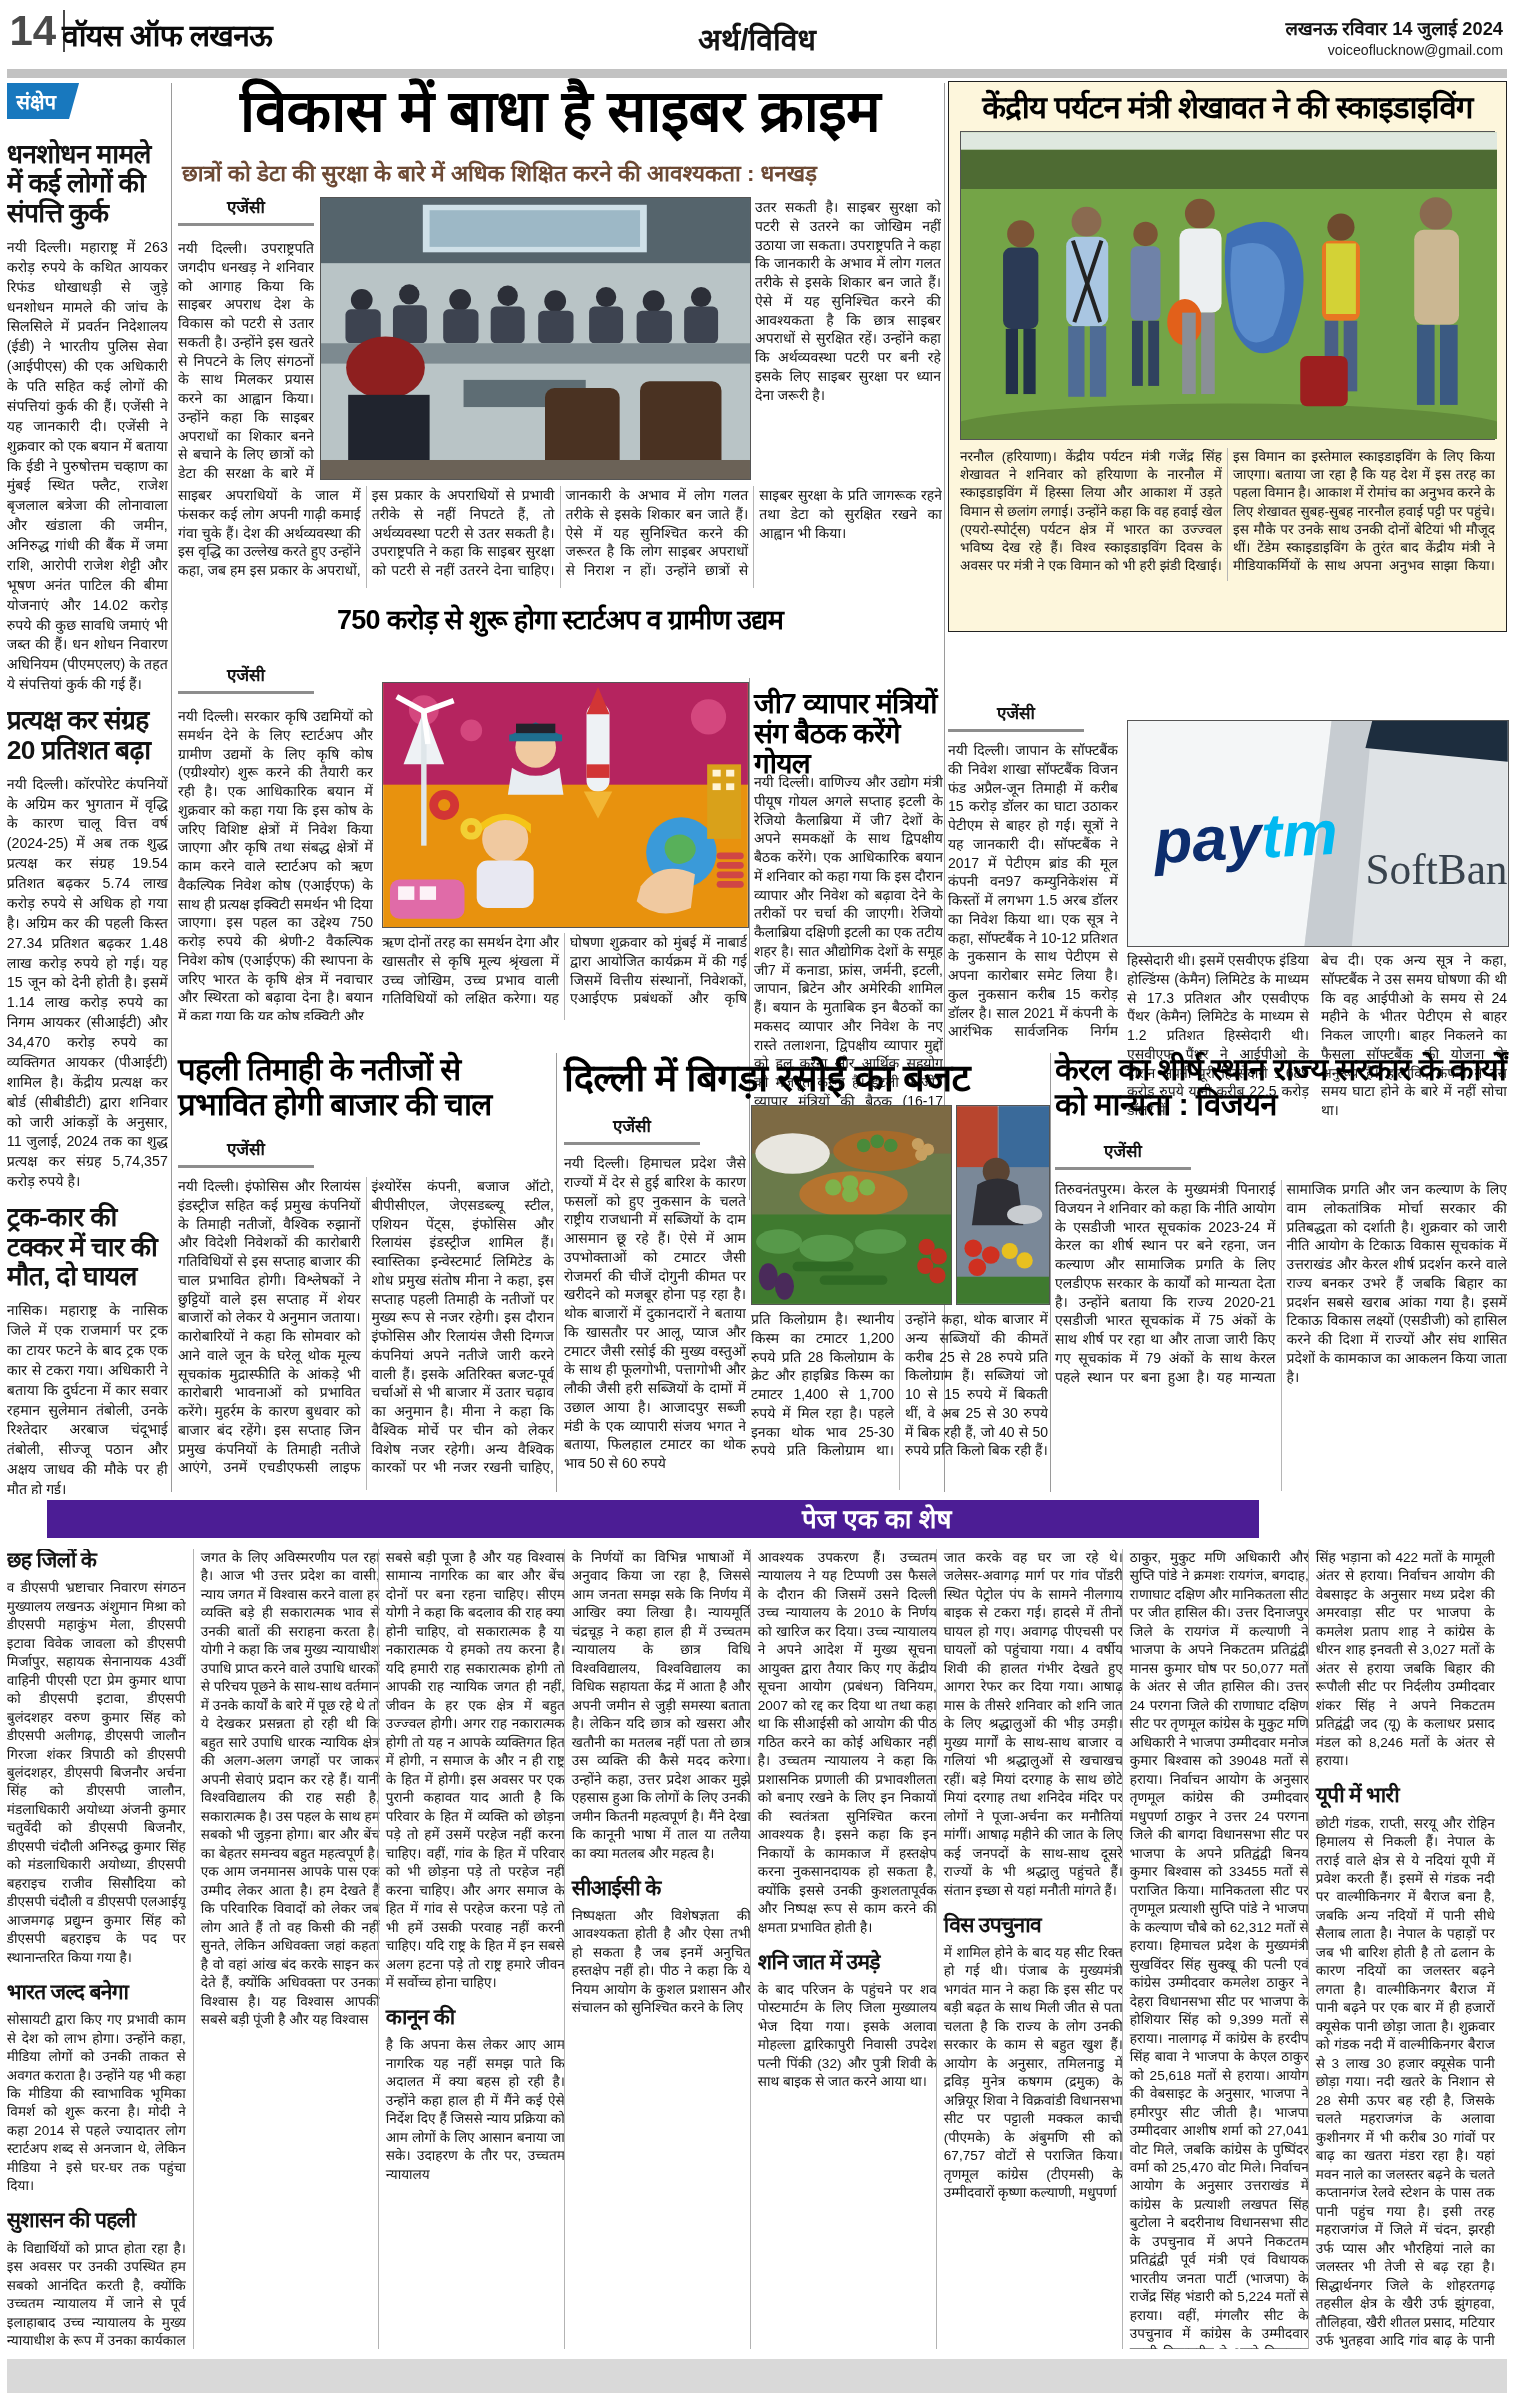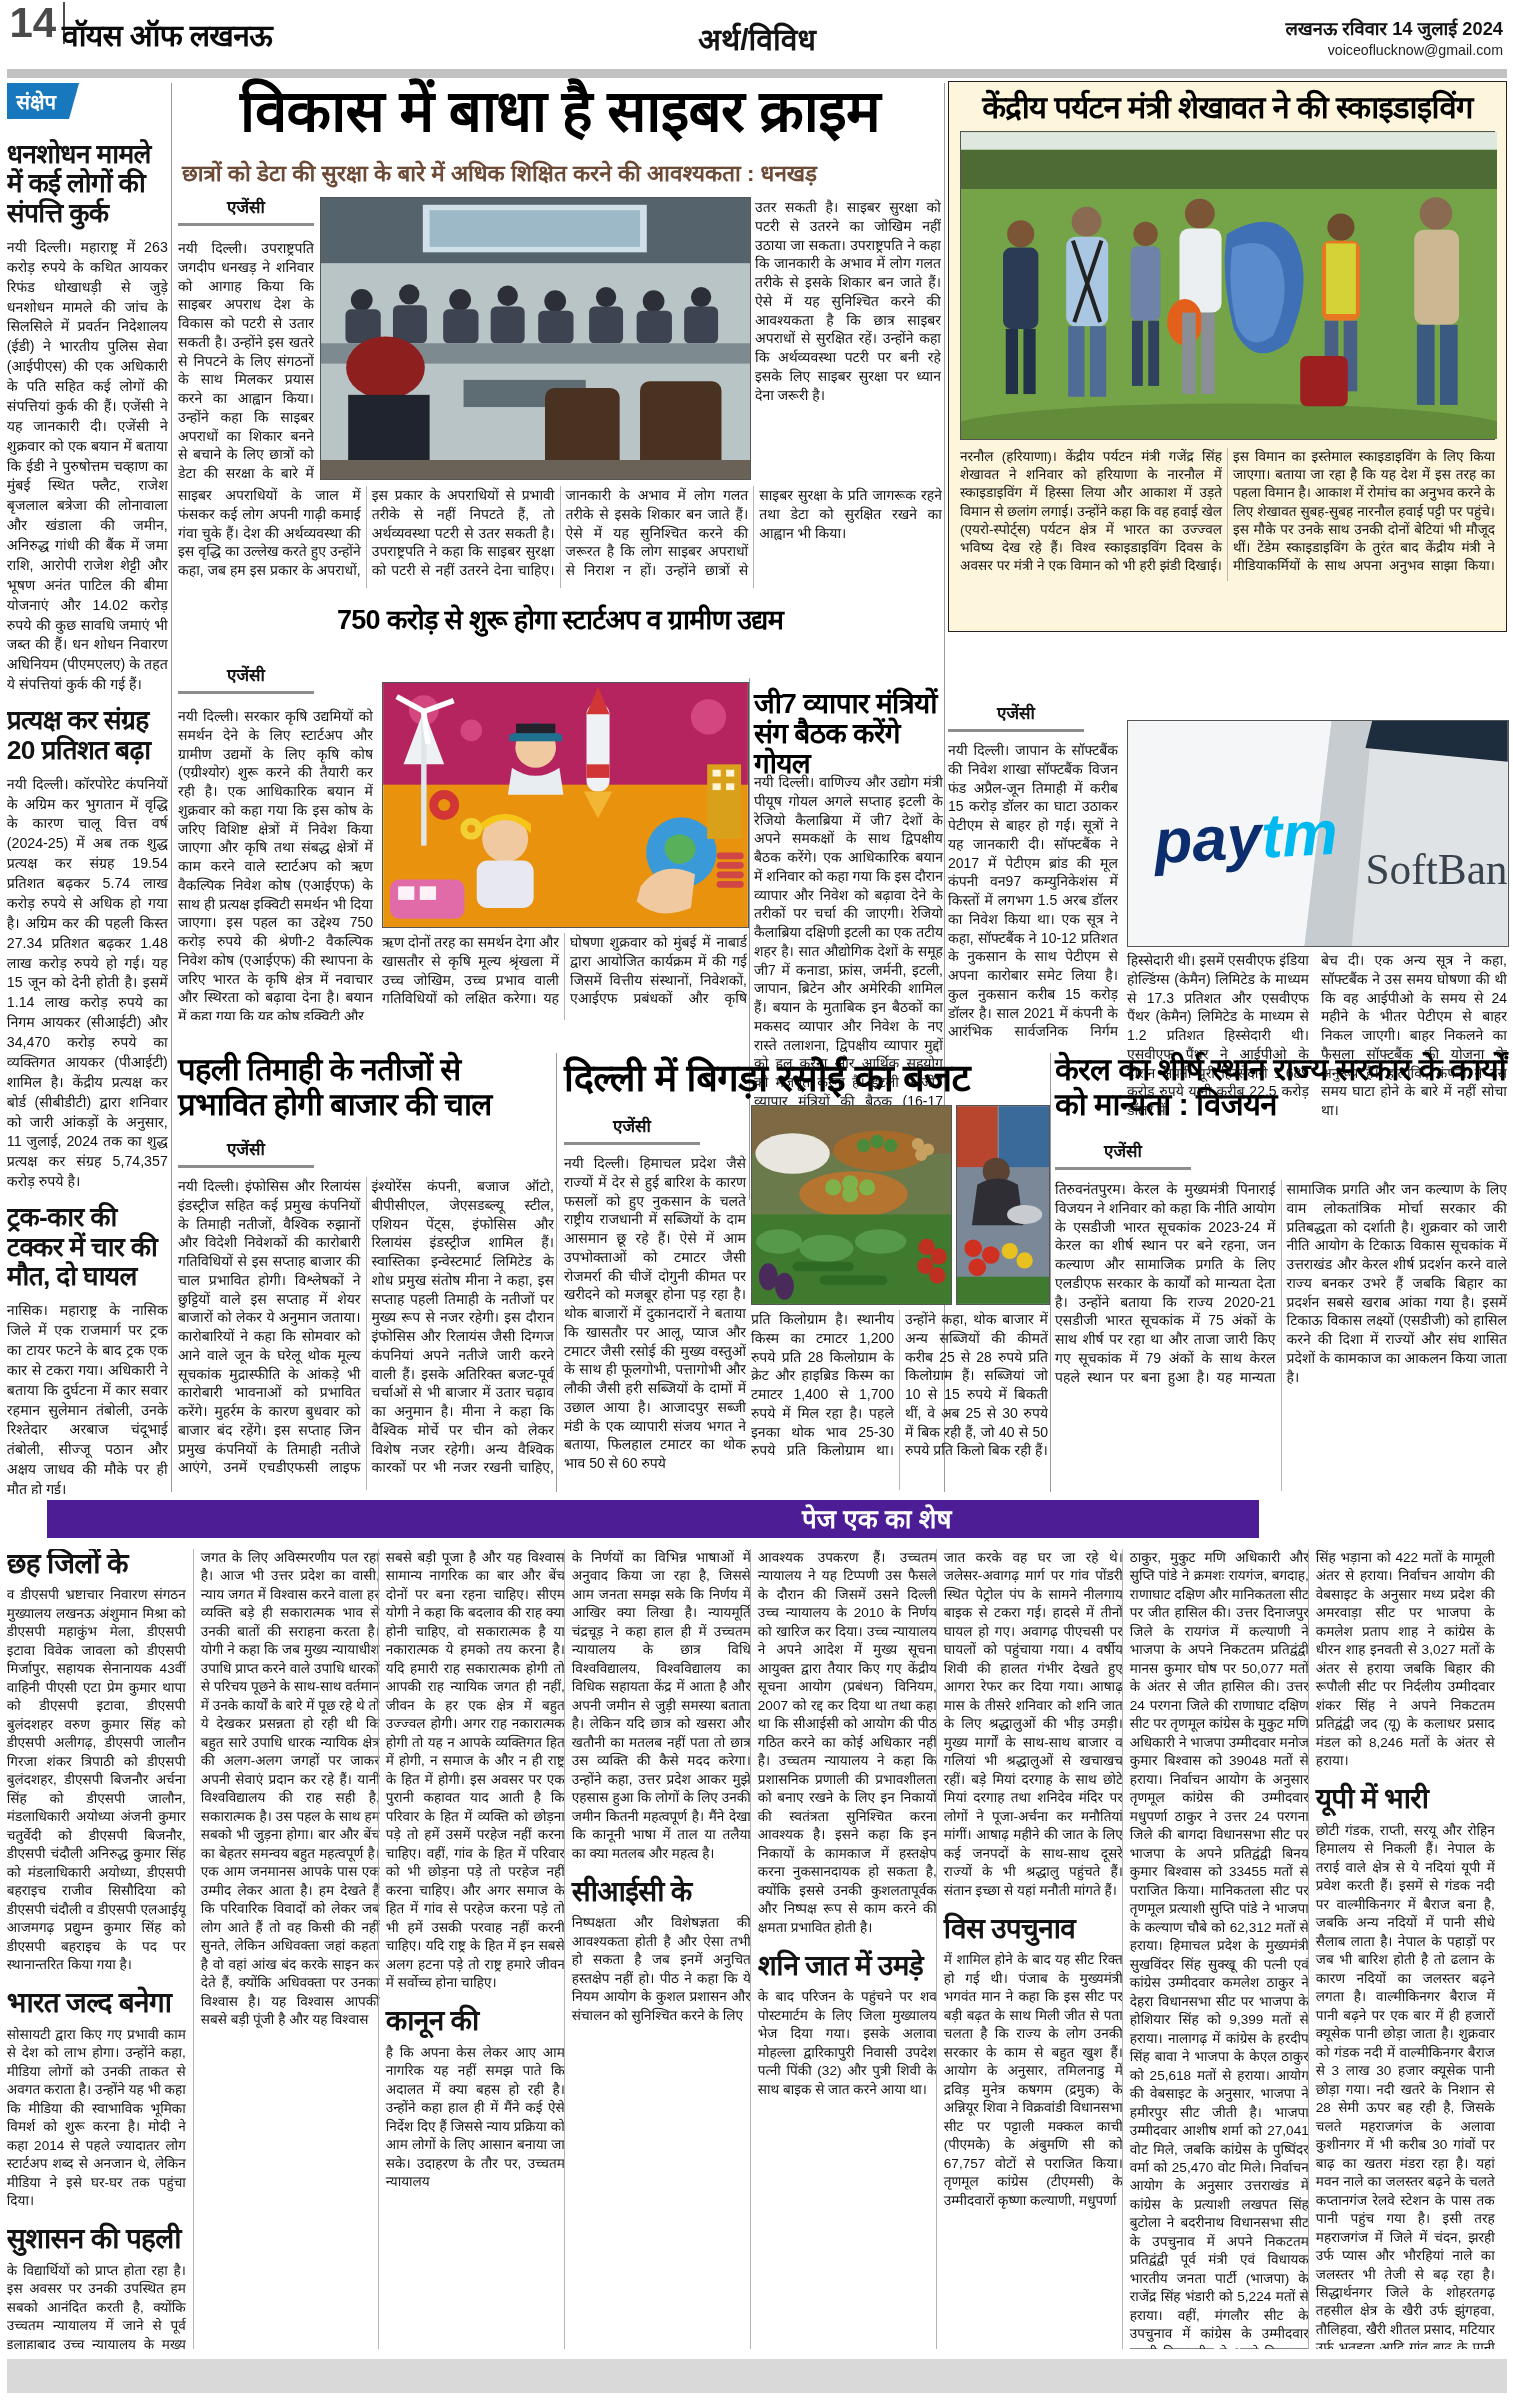--- a/index.html
+++ b/index.html
@@ -7,39 +7,39 @@
         font-family:"Liberation Sans","DejaVu Sans",sans-serif;color:#141414;}
   .abs{position:absolute;}
   .just{text-align:justify;text-justify:inter-word;}
   .body-txt{font-size:14px;line-height:1.34;overflow:hidden;}
   .headline{font-weight:900;color:#000;letter-spacing:-0.7px;}
   .byline{font-weight:bold;font-size:17px;border-bottom:3.4px solid #8d8d8d;padding-bottom:5.4px;text-align:center;}
   .vrule{width:0.7px;background:#9a9a9a;}
   .cols2{column-count:2;column-gap:11px;column-rule:0.7px solid #b5b5b5;}
   .cols4{column-count:4;column-gap:11px;column-rule:0.7px solid #b5b5b5;}
   
-  #pgnum{left:9.5px;top:2px;font-size:42px;font-weight:900;color:#4a4a4a;border-right:2.7px solid #4a4a4a;padding-right:6.8px;line-height:1;}
+  #pgnum{left:9.5px;top:10px;font-size:42px;font-weight:900;color:#4a4a4a;border-right:2.7px solid #4a4a4a;padding-right:6.8px;line-height:1;}
   #papername{left:62px;top:13.6px;font-size:30px;font-weight:900;color:#0b0b0b;letter-spacing:-0.7px;}
   #sectionname{left:0;top:17.6px;width:1514px;text-align:center;font-size:30px;font-weight:900;}
   #dateline{right:11px;top:15px;font-size:18.3px;font-weight:bold;text-align:right;}
   #email{right:11px;top:42px;font-size:14.2px;color:#222;text-align:right;}
   #toprule{left:6.8px;top:69px;width:1500px;height:8.8px;background:#c2c2c2;}
   
   #briefcol{left:6.8px;top:83px;width:161px;height:1411px;overflow:hidden;}
   #brieflabel{display:inline-block;background:#1878be;color:#fff;font-size:20.3px;font-weight:bold;
     padding:4.1px 23px 4.1px 9.5px;clip-path:polygon(0 0,100% 0,86% 100%,0 100%);margin-bottom:9.5px;}
   .brief-title{font-size:26.4px;line-height:1.12;font-weight:900;letter-spacing:-0.7px;margin:11px 0 9.5px;}
   .brief-body{font-size:14.2px;line-height:1.4;}
   
   .photo{border:0.7px solid #555;}
   .band{left:6.8px;top:1500px;width:1212px;height:38px;background:#4c1d95;color:#fff;
         font-size:26px;font-weight:900;line-height:38px;text-align:center;padding-left:448px;box-sizing:border-box;margin-left:40px;}
   .bot-col{top:1549px;width:179px;height:800px;overflow:hidden;font-size:13.6px;line-height:1.36;}
   .bot-col.rule{border-left:0.7px solid #b3b3b3;padding-left:6.8px;}
-  .bot-h{font-size:28px;font-weight:900;letter-spacing:-0.7px;line-height:1.05;margin:13.6px 0 8.1px;}
+  .bot-h{font-size:21px;font-weight:900;letter-spacing:-0.7px;line-height:1.05;margin:13.6px 0 8.1px;}
   .bot-h.first{margin-top:0;}
   #footer{left:6.8px;top:2359px;width:1500px;height:34px;background:#d9d9d9;}
   .subhead{font-size:22.4px;font-weight:bold;color:#6d4a35;}
 </style>
 </head>
 <body>
 
 <div id="page">
 
   <div class="abs" id="pgnum">14</div>

